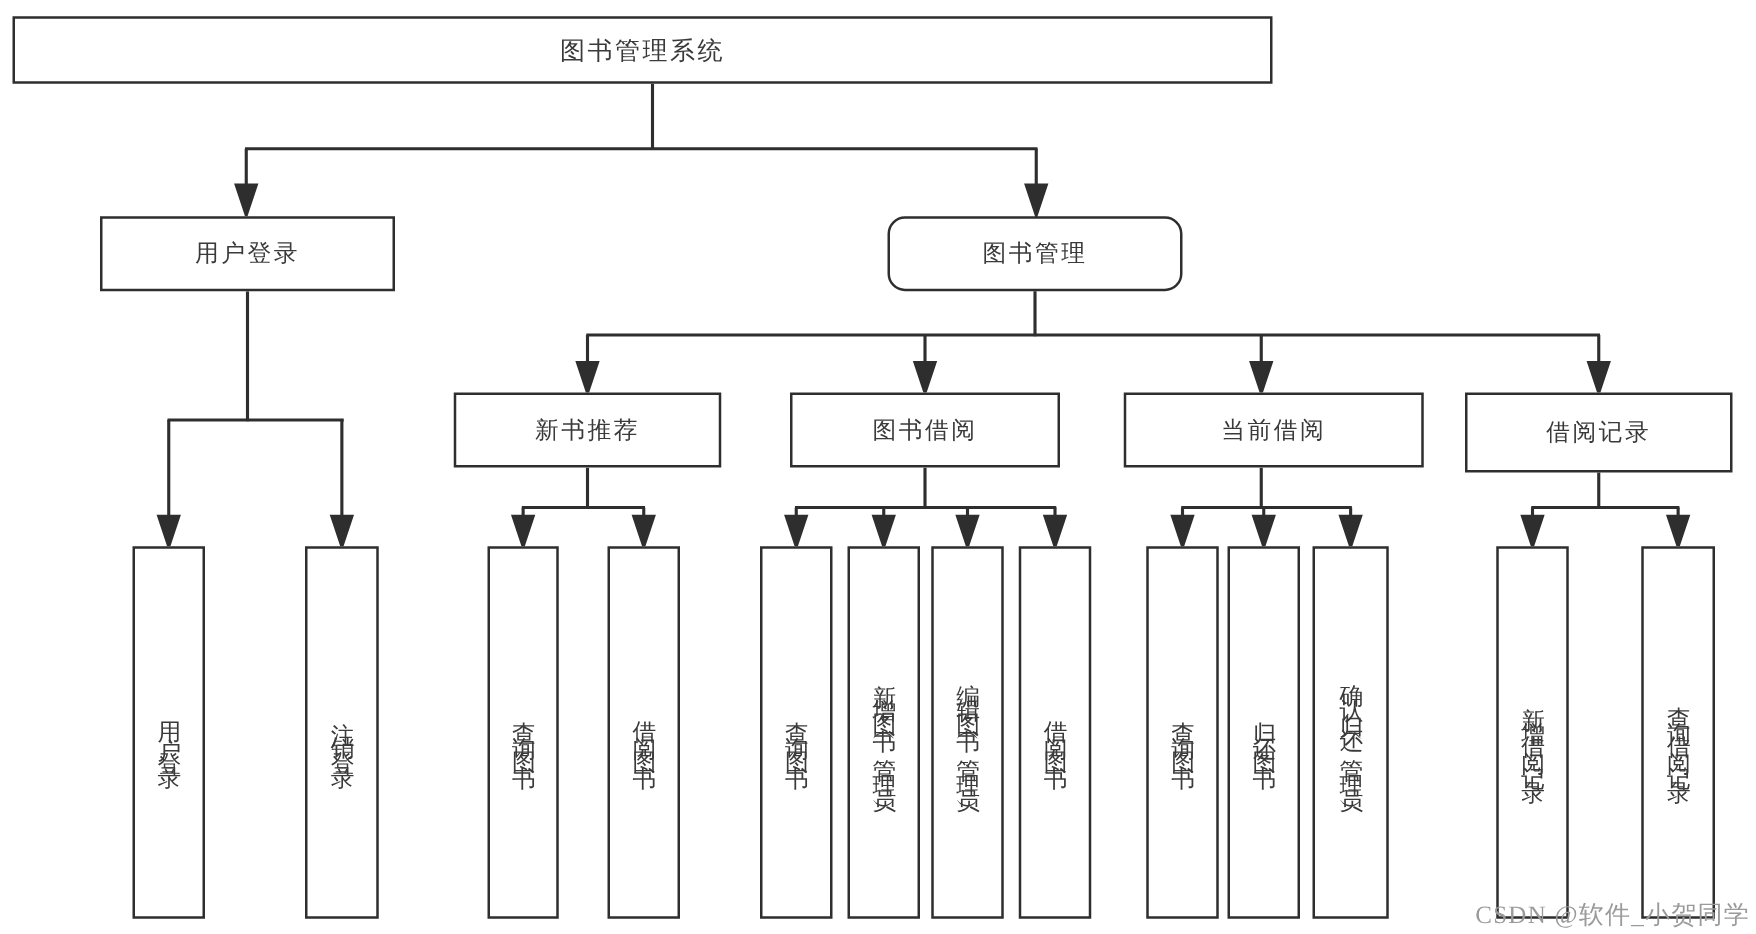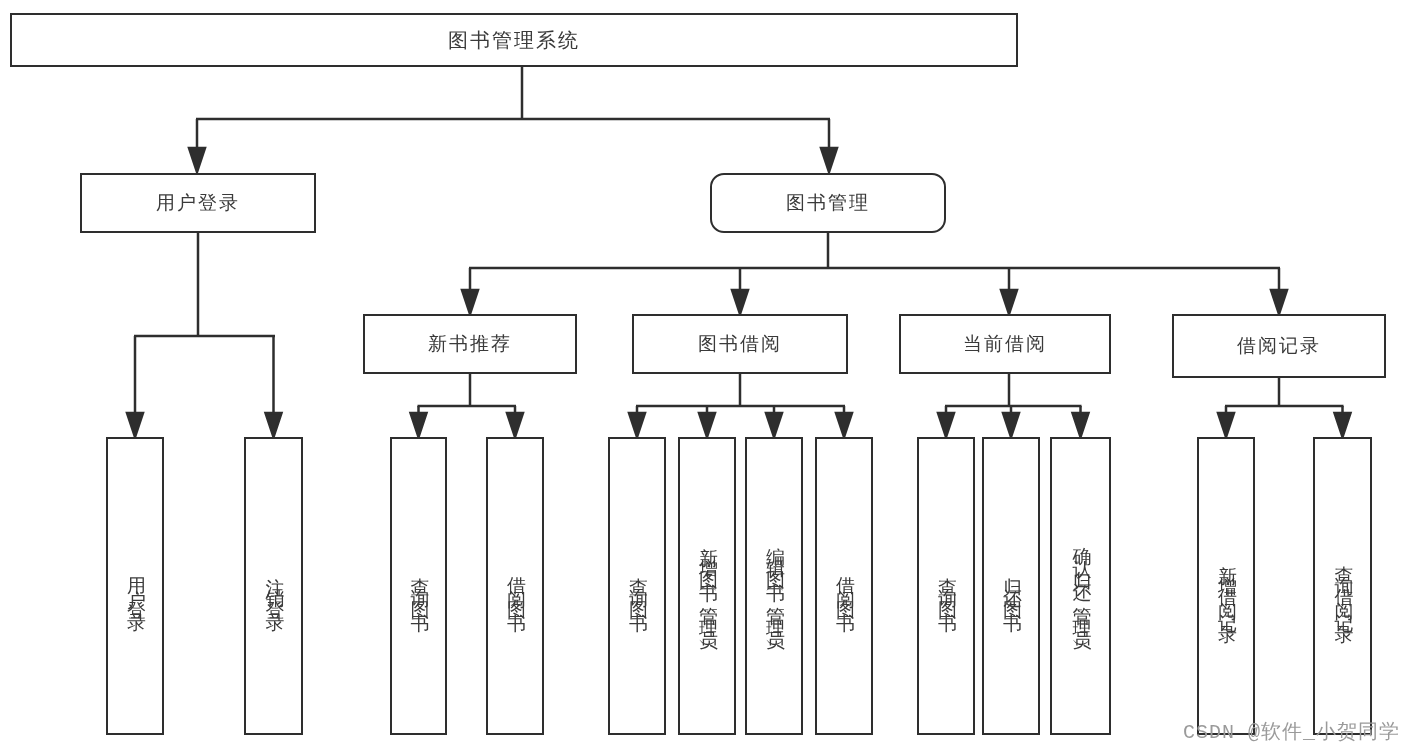--- a/index.html
+++ b/index.html
@@ -5,21 +5,21 @@
   html, body {
     margin: 0;
     padding: 0;
     background: #ffffff;
   }
   .canvas {
     position: relative;
     width: 1405px;
     height: 747px;
     background: #ffffff;
-    font-family: Liberation Mono, monospace;
+    font-family: Liberation Serif, serif;
     overflow: hidden;
   }
   .connector-layer {
     position: absolute;
     left: 0;
     top: 0;
     width: 1405px;
     height: 747px;
   }
   .node {
@@ -151,21 +151,21 @@
   <div class="node hnode" style="left:710px; top:173px; width:236px; height:60px;border-radius:14px;">
     <span>图书管理</span>
   </div>
 
   <div class="node hnode" style="left:363px; top:314px; width:214px; height:60px;text-align:right;">
     <span>新书推荐</span>
   </div>
   <div class="node hnode" style="left:632px; top:314px; width:216px; height:60px;">
     <span>图书借阅</span>
   </div>
-  <div class="node hnode" style="left:899px; top:314px; width:212px; height:60px;">
+  <div class="node hnode" style="left:899px; top:314px; width:240px; height:60px;">
     <span>当前借阅</span>
   </div>
   <div class="node hnode" style="left:1172px; top:314px; width:214px; height:64px;">
     <span>借阅记录</span>
   </div>
 
   <div class="node leaf" style="left:106px; top:437px; width:58px; height:298px;">
     <span class="vtext">用户登录</span>
   </div>
   <div class="node leaf" style="left:244px; top:437px; width:59px; height:298px;">

